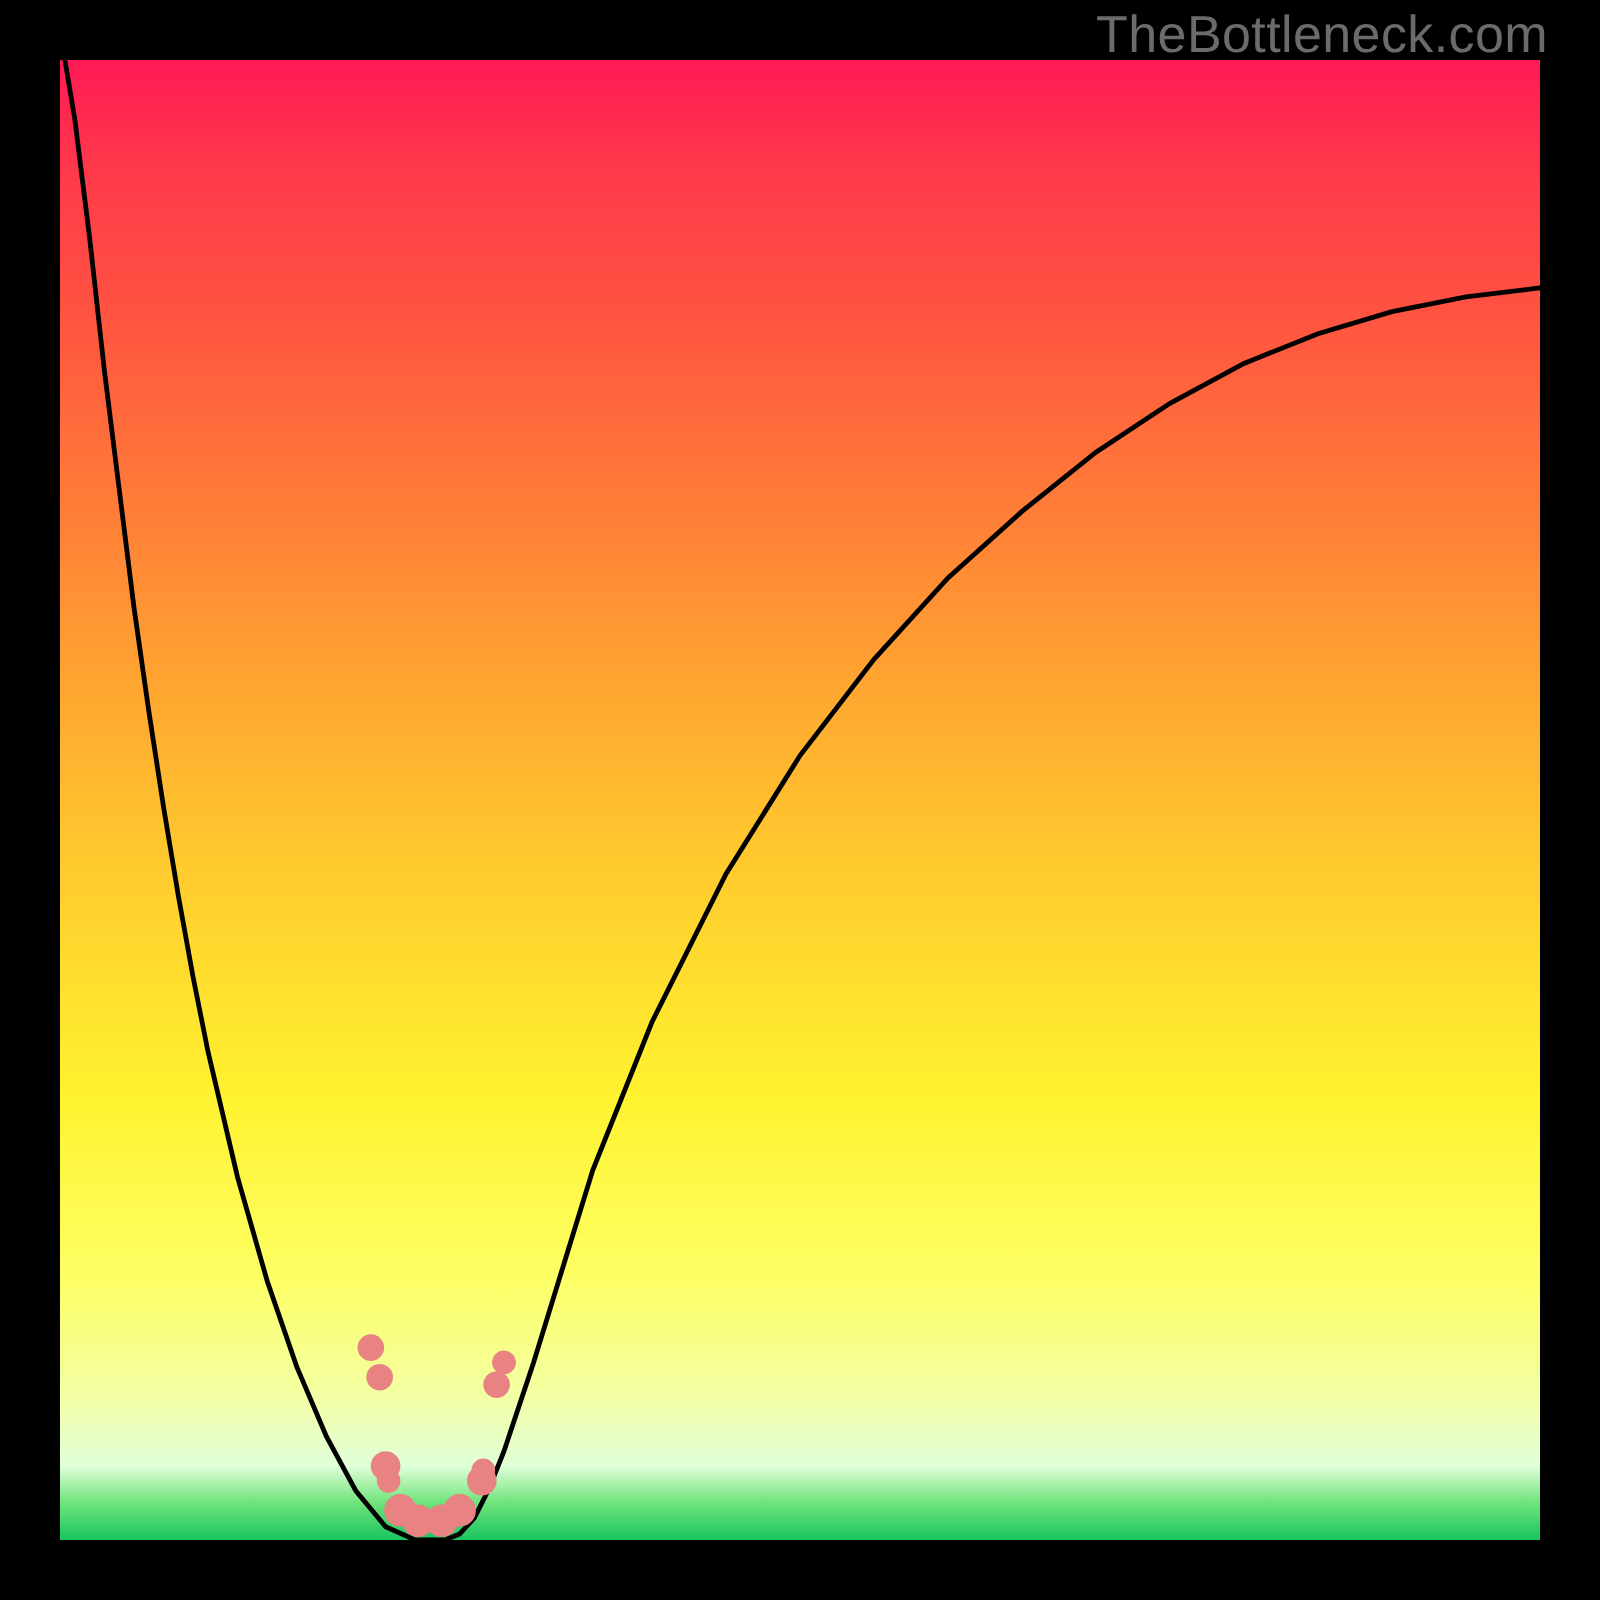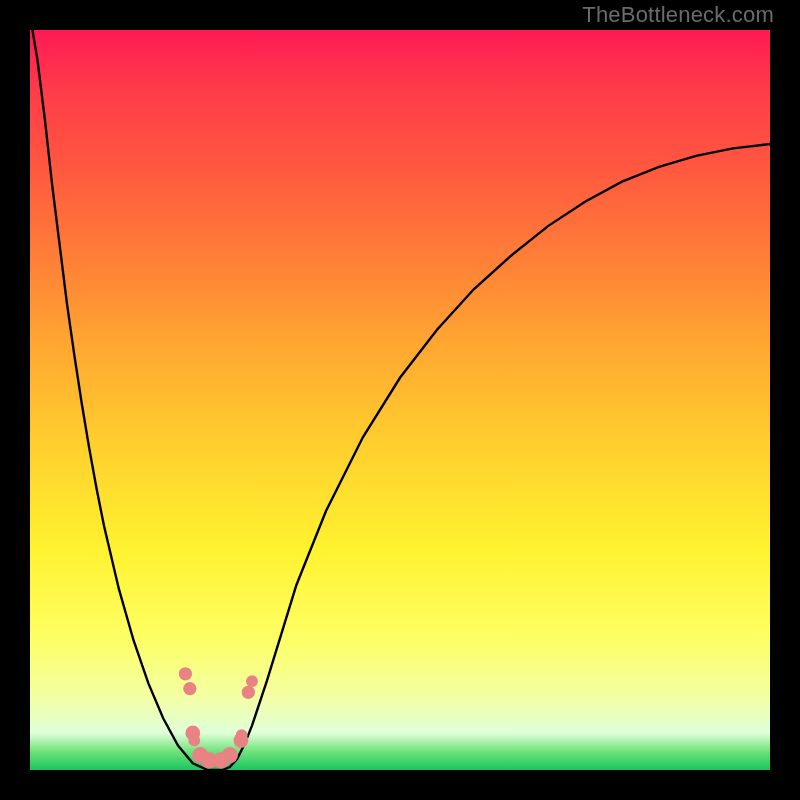--- a/index.html
+++ b/index.html
@@ -48,21 +48,21 @@
     position: absolute;
     left: 0; top: 0;
     width: 740px;
     height: 740px;
   }
   .watermark {
     position: absolute;
     right: 26px;
     top: 2px;
     color: #6b6b6b;
-    font-size: 22px;
+    font-size: 26px;
     letter-spacing: 0.2px;
     font-weight: 500;
     text-align: center;
   }
 </style>
 </head>
 <body>
 
 <div class="frame">
   <div class="watermark">TheBottleneck.com</div>

